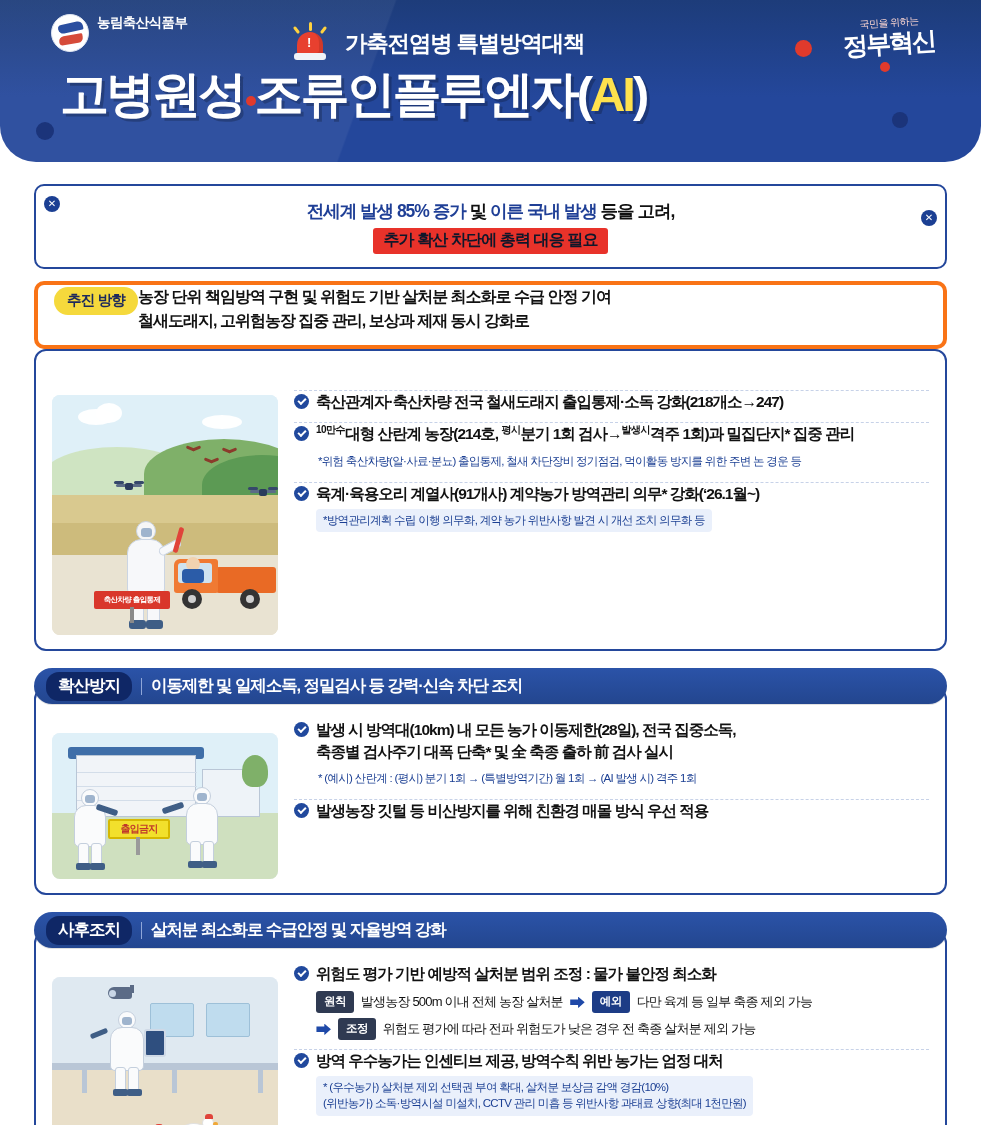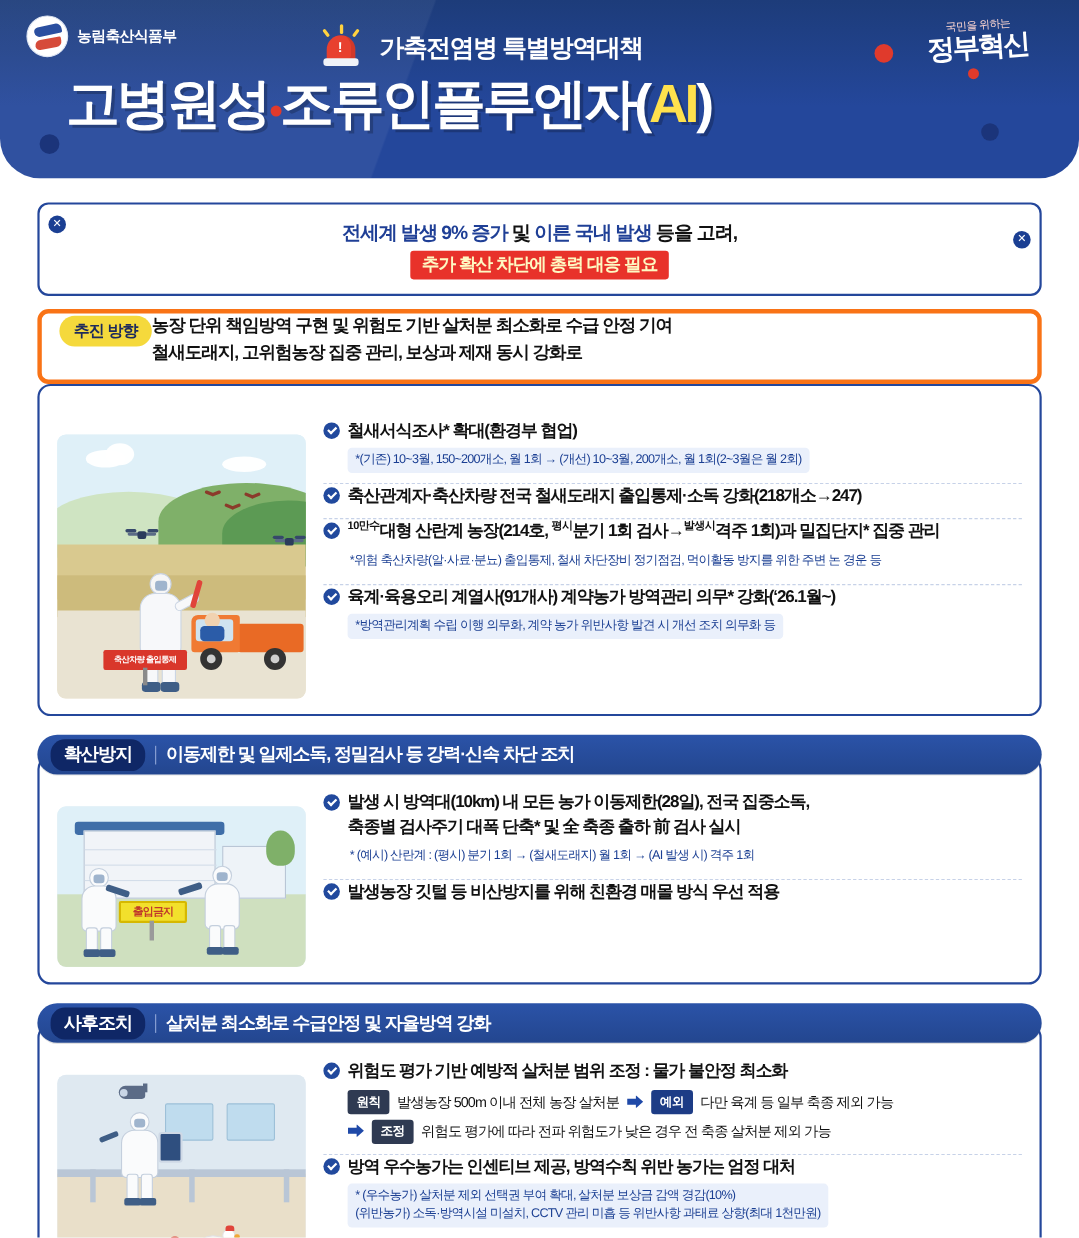--- a/index.html
+++ b/index.html
@@ -18,22 +18,22 @@
     background: linear-gradient(180deg,#1d3c7a 0%, #24479b 60%, #24479b 100%);
     border-bottom-left-radius: 36px;
     border-bottom-right-radius: 36px;
     overflow: hidden;
   }
   .header .diag {
     position:absolute; left:0; top:0; width:981px; height:162px;
     background: linear-gradient(110deg, rgba(255,255,255,0.055) 0 38%, rgba(255,255,255,0) 38.2% 100%);
   }
   .ministry {
-    position: absolute; left: 24px; top: 14px;
-    display: flex; align-items: center; gap: 8px;
+    position: absolute; left: 51px; top: 14px;
+    display: flex; gap: 8px;
   }
   .ministry .emblem {
     width: 38px; height: 38px; border-radius: 50%;
     background: #ffffff;
     position: relative; overflow: hidden;
     border: 1px solid #dfe6f3;
   }
   .ministry .emblem:before {
     content:""; position:absolute; left:6px; top:8px; width:25px; height:9px;
     background:#2b4fa0; border-radius: 6px 8px 2px 8px; transform: rotate(-12deg);
@@ -116,21 +116,21 @@
     background:#ffffff;
     padding: 13px 0 13px;
     text-align:center;
   }
   .notice .line1 {
     font-size: 17.5px; font-weight: 800; color:#111; letter-spacing:-1px;
   }
   .notice .line1 .blue { color:#1f3f96; }
   .notice .line2 {
     display:inline-block; margin-top: 5px;
-    background:#e8322a; color:#fef9c3; font-size:16px; font-weight:800;
+    background:#e8322a; color:#0f172a; font-size:16px; font-weight:800;
     letter-spacing:-0.9px; padding: 2px 10px 3px; border-radius:3px;
   }
   .xmark {
     position:absolute; width:16px; height:16px; border-radius:50%;
     background:#1b3f93; color:#fff; font-size:10px; line-height:16px; text-align:center;
   }
   .xmark.l { left:8px; top:10px; }
   .xmark.r { right:8px; top:24px; }
 
   
@@ -384,21 +384,21 @@
   <div class="virus red v4"></div>
   <div class="virus red v5"></div>
 </div>
 
 <div class="page">
 
   <div class="notice">
     <div class="xmark l">✕</div>
     <div class="xmark r">✕</div>
     <div class="line1">
-      <span class="blue">전세계 발생 9% 증가</span><span> 및 </span><span class="blue">이른 국내 발생</span><span> 등을 고려,</span>
+      <span class="blue">전세계 발생 85% 증가</span><span> 및 </span><span class="blue">이른 국내 발생</span><span> 등을 고려,</span>
     </div>
     <div class="line2">추가 확산 차단에 총력 대응 필요</div>
   </div>
 
   <div class="direction">
     <div class="pill-dir">추진 방향</div>
     <div class="txt">
       <div>
         <b>농장 단위 책임방역 구현 및 위험도 기반 </b><b>살처분 최소화</b><b>로 수급 안정 기여</b>
       </div>
@@ -454,27 +454,20 @@
             <div class="cab"></div>
             <div class="win"></div>
           <div class="drv"></div>
             <div class="drvb"></div>
           <div class="wheel w1"></div>
             <div class="wheel w2"></div>
         </div>
       </div>
 
       <div class="bullets">
-        <div class="bul">
-          <div class="chk"></div>
-          <div class="body">
-            <div class="main">철새서식조사* 확대(환경부 협업)</div>
-            <div class="note">*(기존) 10~3월, 150~200개소, 월 1회 → (개선) 10~3월, 200개소, 월 1회(2~3월은 월 2회)</div>
-          </div>
-        </div>
         <div class="hr-dot"></div>
 
         <div class="bul">
           <div class="chk"></div>
           <div class="body">
             <div class="main">축산관계자·축산차량 전국 철새도래지 출입통제·소독 강화(218개소→247)</div>
           </div>
         </div>
         <div class="hr-dot"></div>
 
@@ -539,21 +532,21 @@
         <div class="stopsign">출입금지</div>
         <div class="sp"></div>
       </div>
 
       <div class="bullets">
         <div class="bul">
           <div class="chk"></div>
           <div class="body">
             <div class="main">발생 시 방역대(10km) 내 모든 농가 이동제한(28일), 전국 집중소독,</div>
             <div class="main"><span>축종별 검사주기 대폭 단축* 및 全 축종 출하 </span><span>前</span><span> 검사 실시</span></div>
-            <div class="note plain">* (예시) 산란계 : (평시) 분기 1회 → (철새도래지) 월 1회 → (AI 발생 시) 격주 1회</div>
+            <div class="note plain">* (예시) 산란계 : (평시) 분기 1회 → (특별방역기간) 월 1회 → (AI 발생 시) 격주 1회</div>
           </div>
         </div>
         <div class="hr-dot"></div>
 
         <div class="bul">
           <div class="chk"></div>
           <div class="body">
             <div class="main">발생농장 깃털 등 비산방지를 위해 친환경 매몰 방식 우선 적용</div>
           </div>
         </div>

